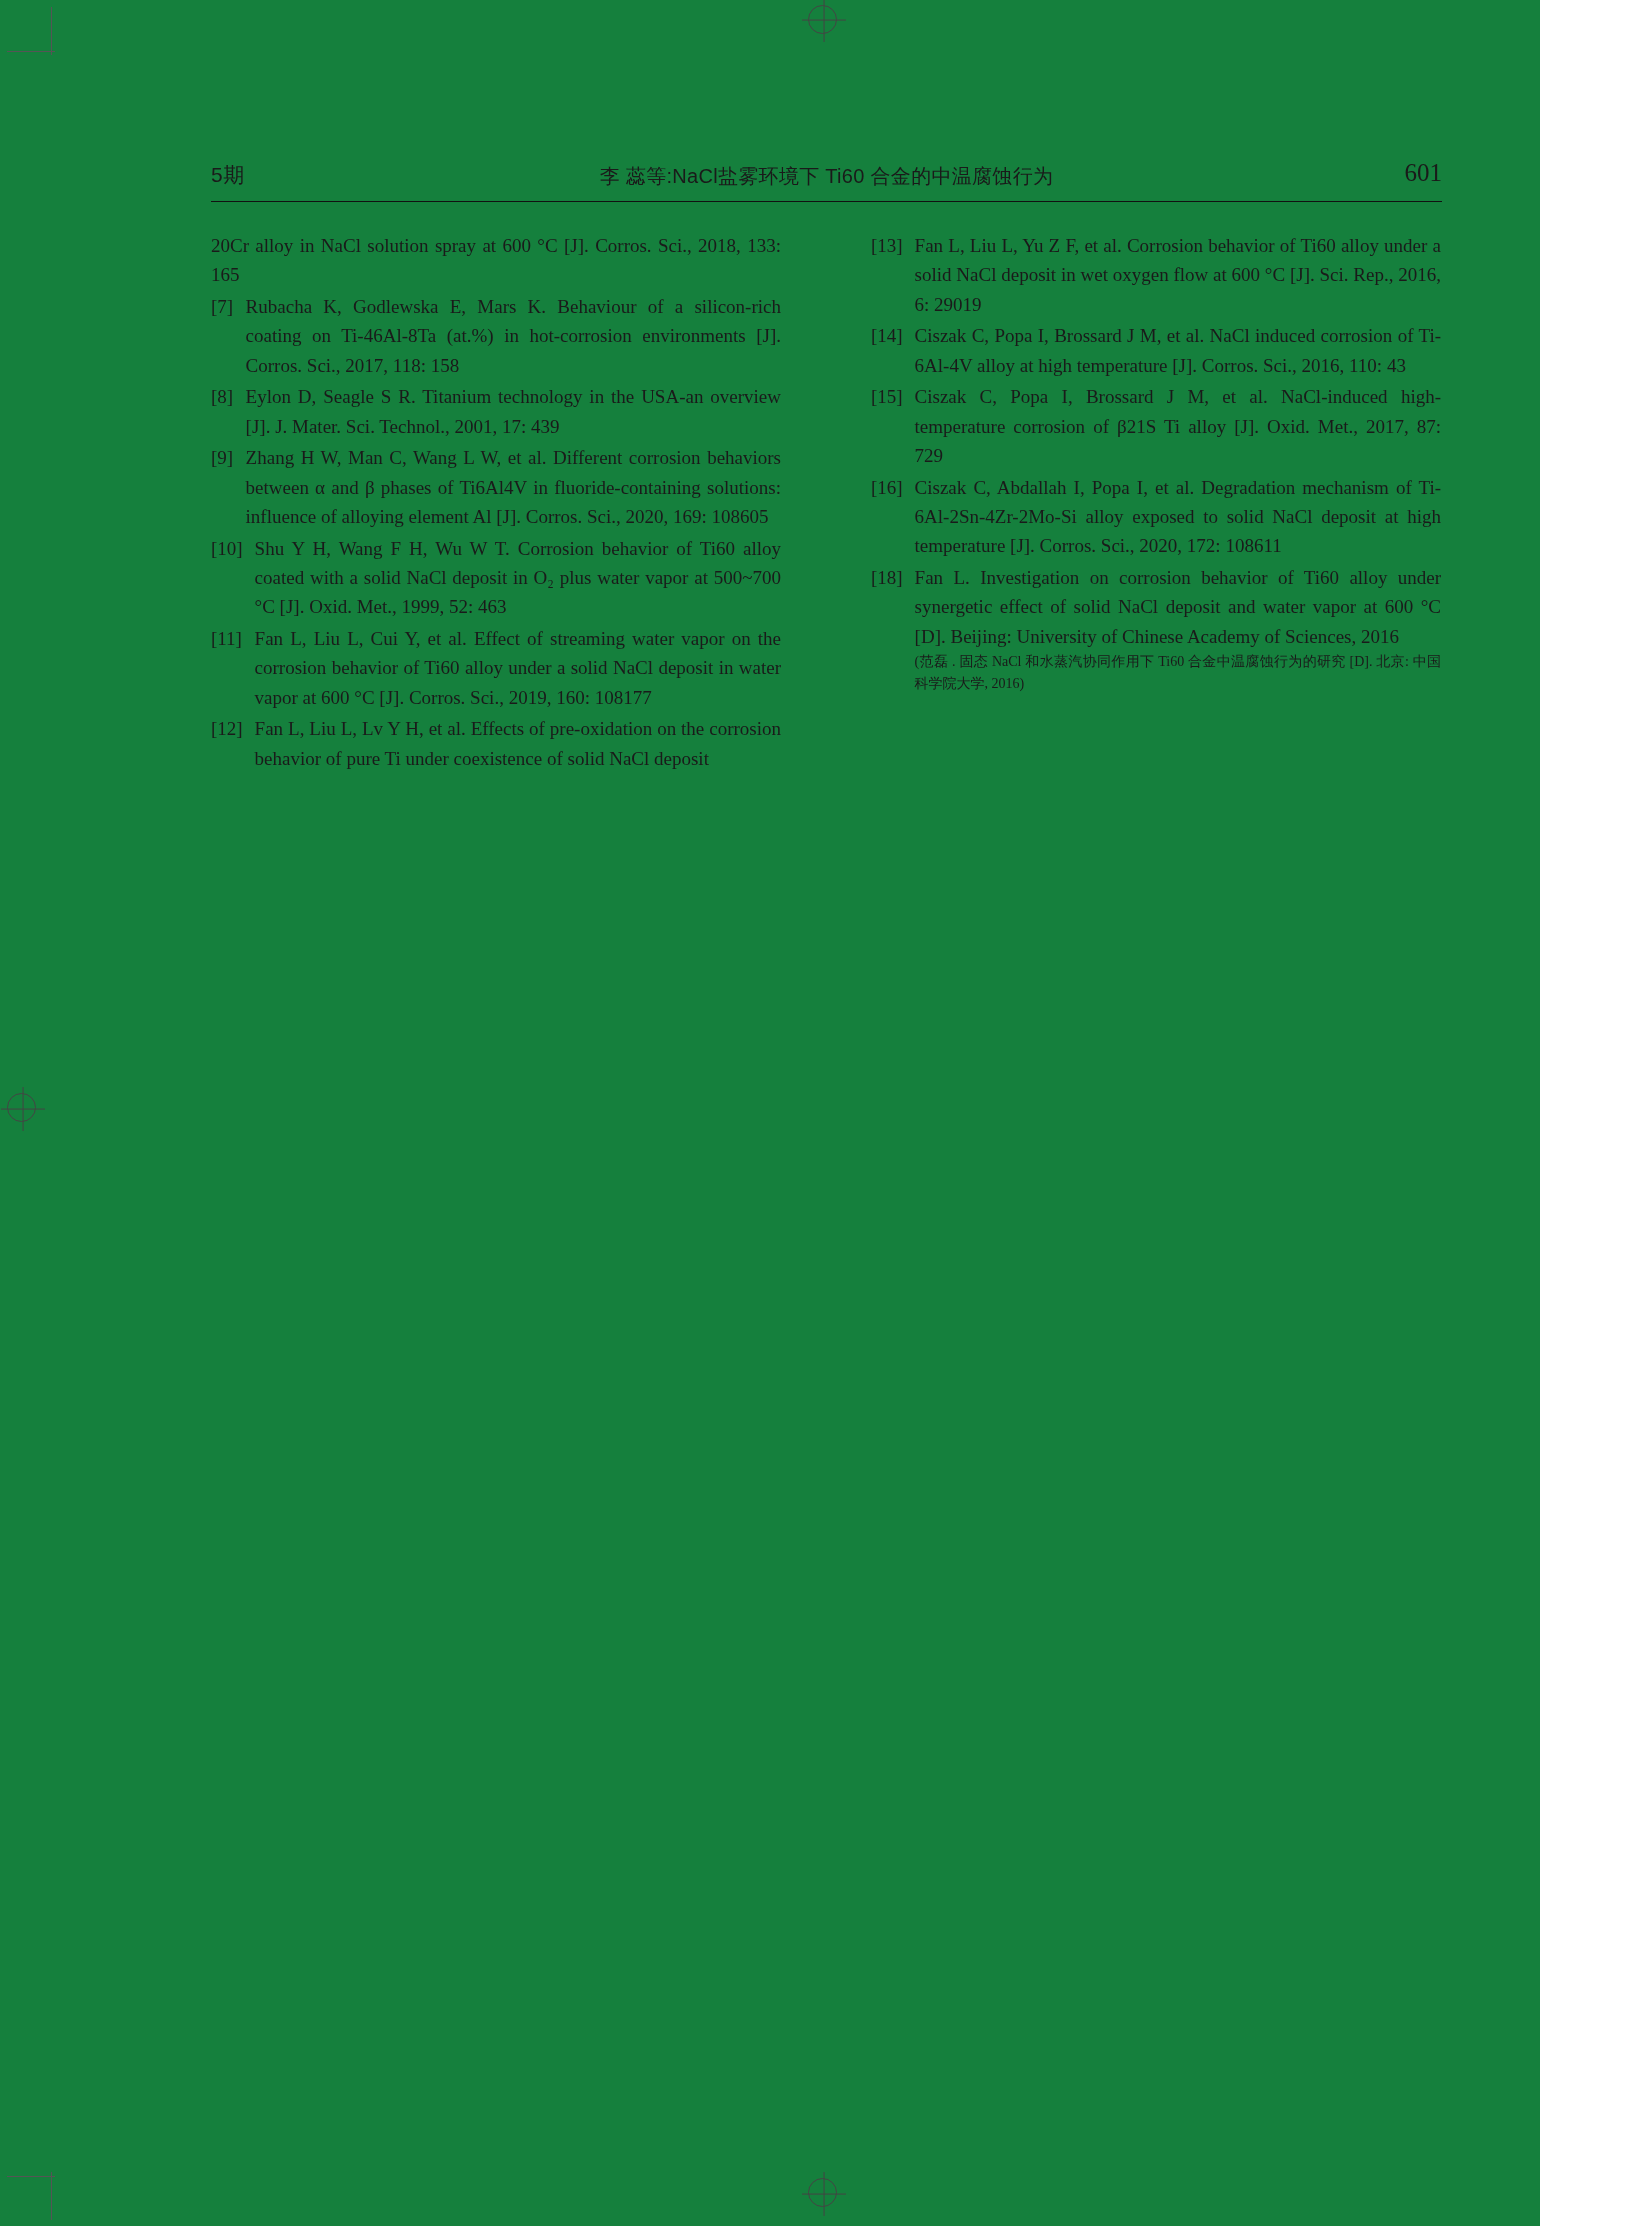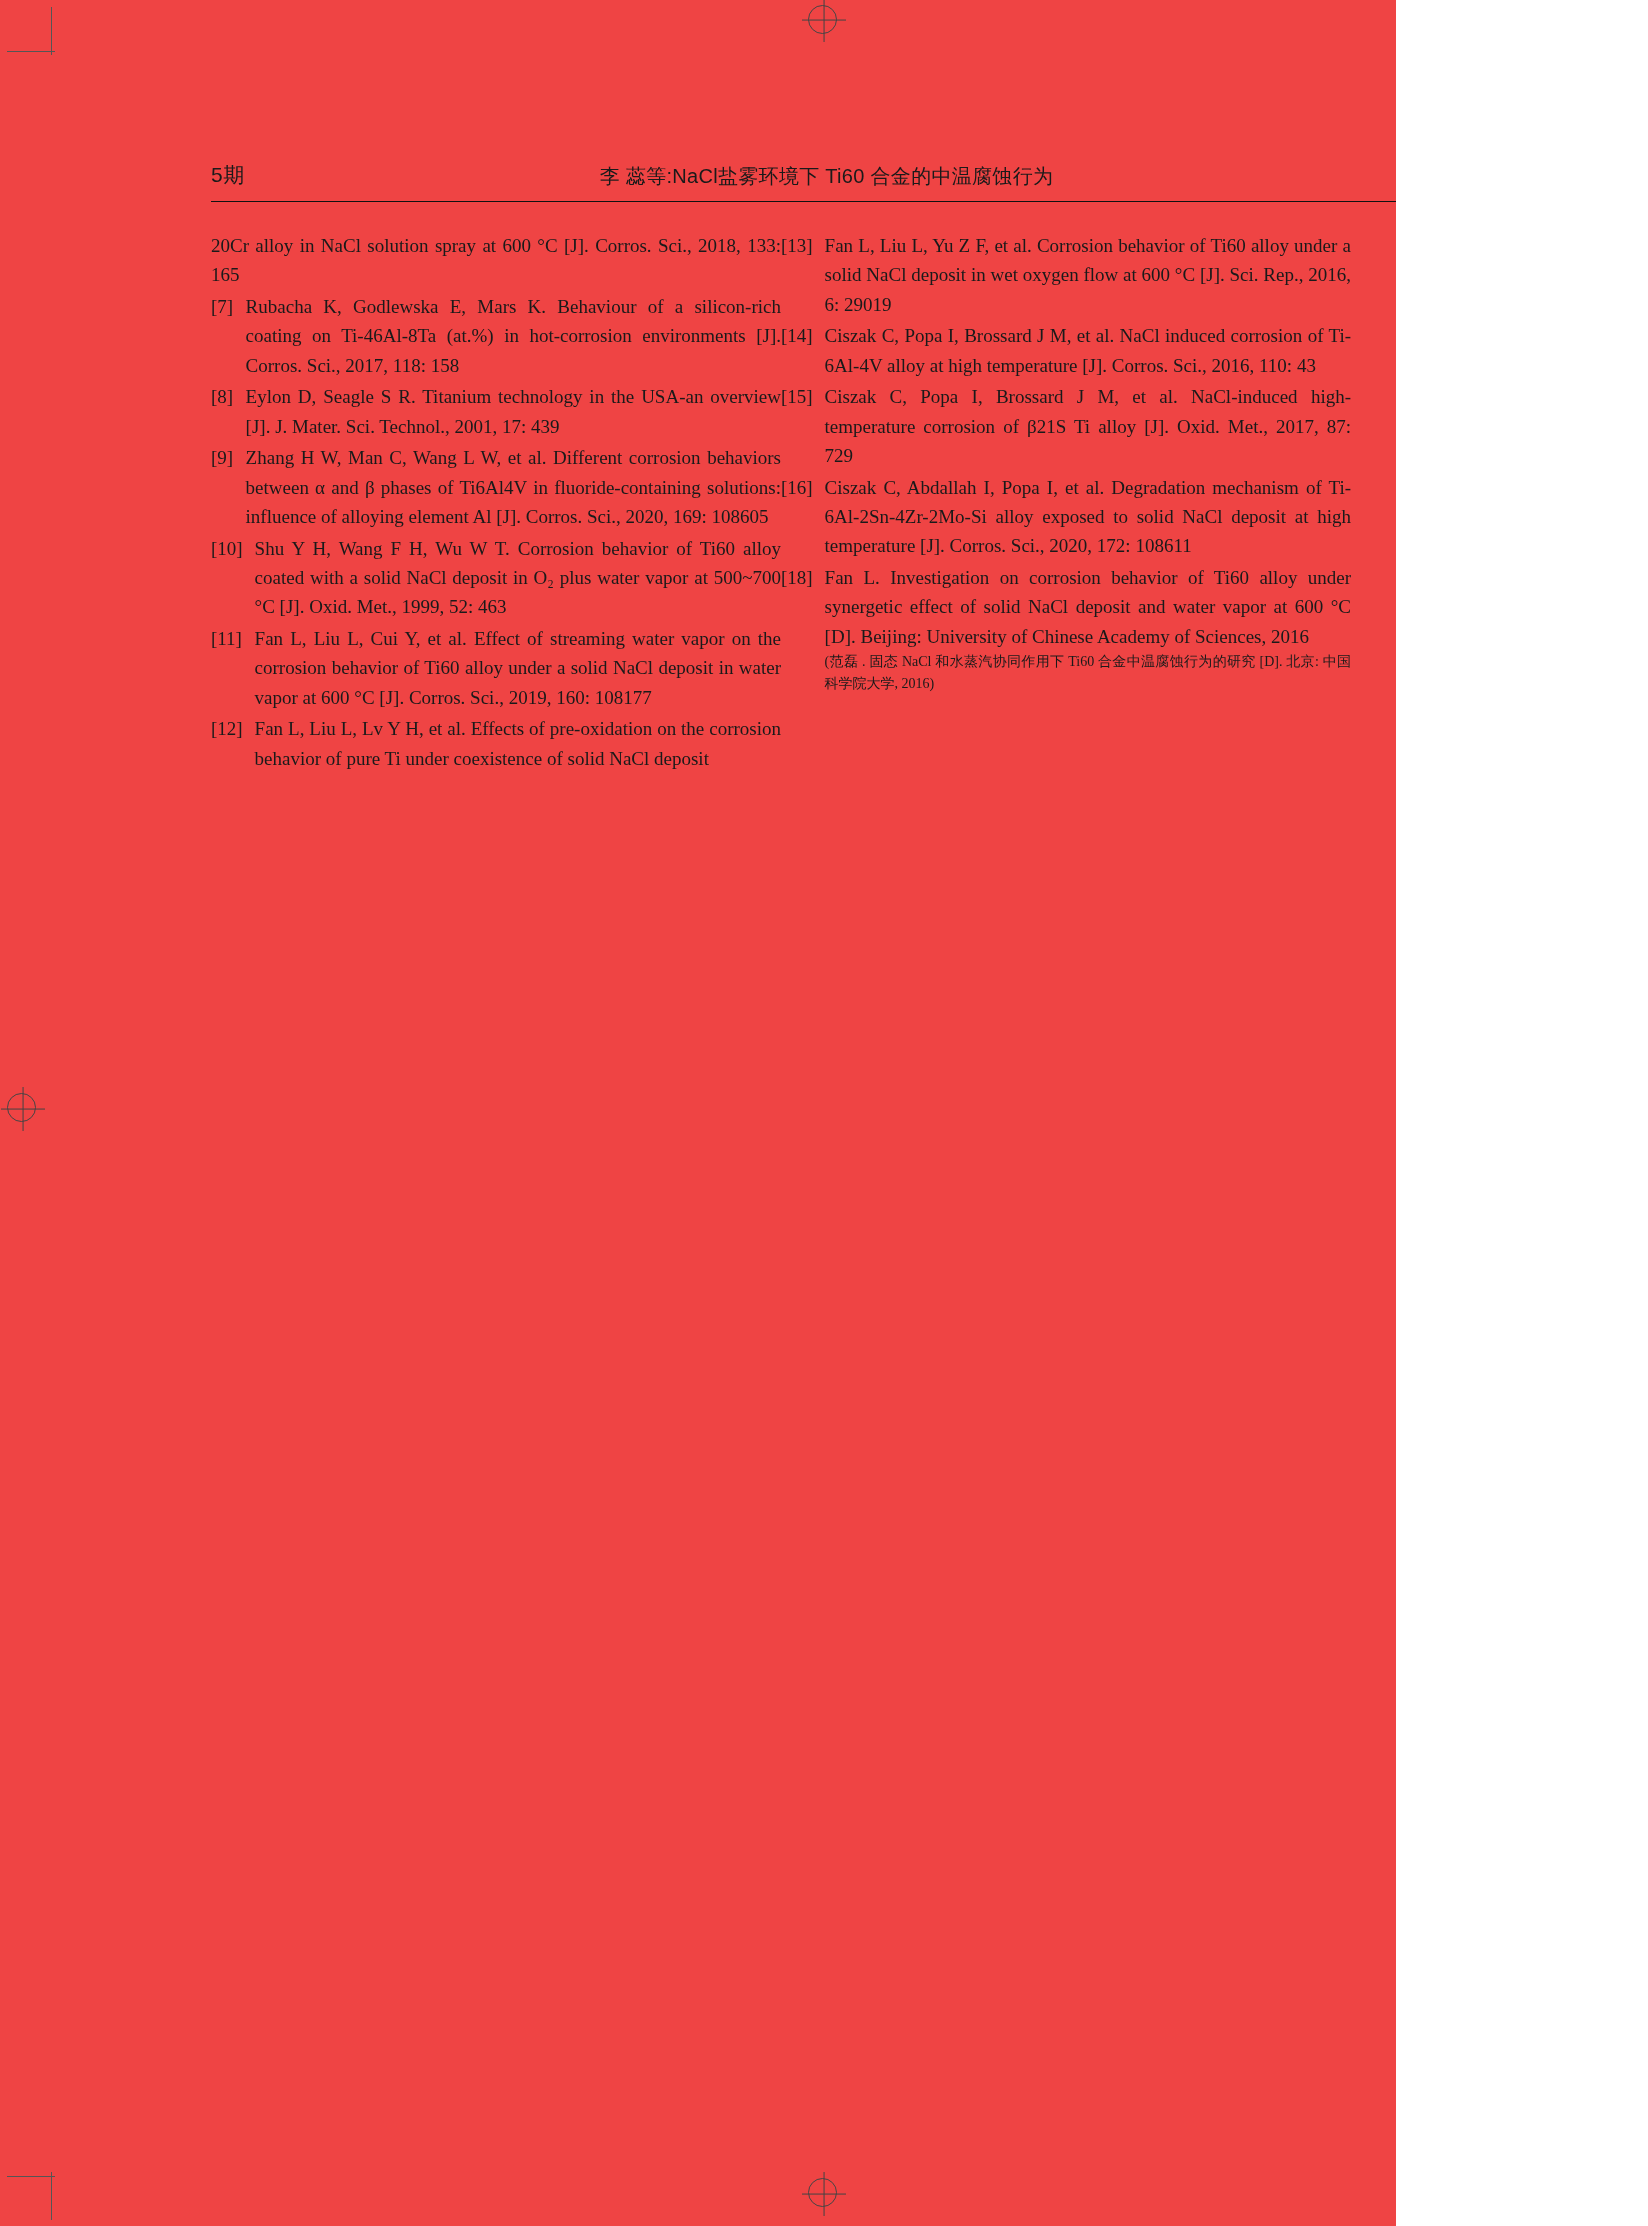--- a/index.html
+++ b/index.html
@@ -2,23 +2,23 @@
 <html style="font-size:14.7px"><head>
 <meta charset="utf-8">
 <style>
   html, body {
     margin: 0;
     padding: 0;
     background: #ffffff;
   }
   .page {
     position: relative;
-    width: 1396px;
+    width: 1540px;
     height: 2227px;
-    background: #ef4444;
+    background: #15803d;
     font-family: "Liberation Serif", serif;
     color: #1a1a1a;
     overflow: hidden;
   }
 
   
   .crop {
     position: absolute;
     border-color: #555;
     border-style: solid;
@@ -100,20 +100,21 @@
     border-top: 1.5px solid #111;
   }
 
   
   .columns {
     position: absolute;
     left: 211px;
     top: 231px;
     width: 1231px;
     display: flex;
+    gap: 90px;
   }
   .col {
     width: 570px;
   }
 
   .ref {
     display: flex;
     font-size: 19px;
     line-height: 1.545;
     margin-bottom: 2.3px;

